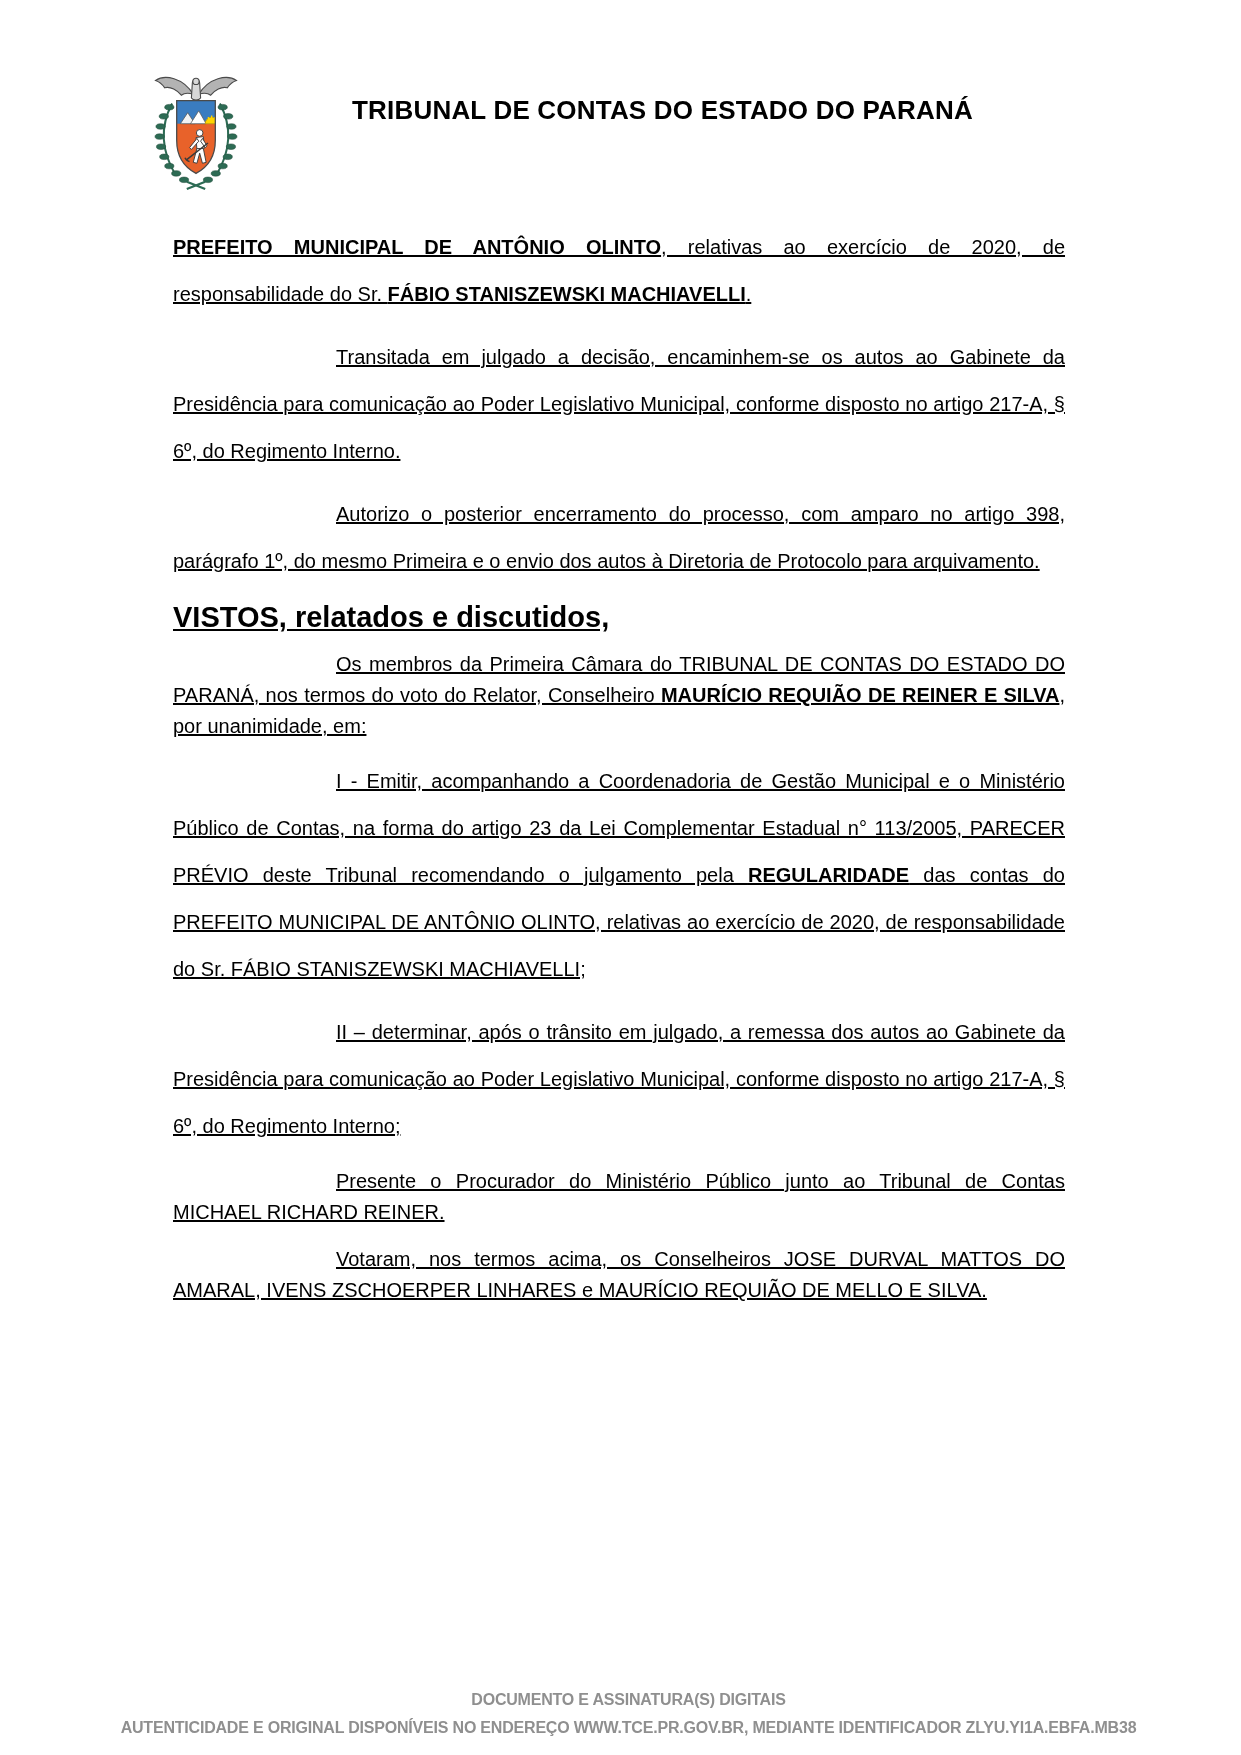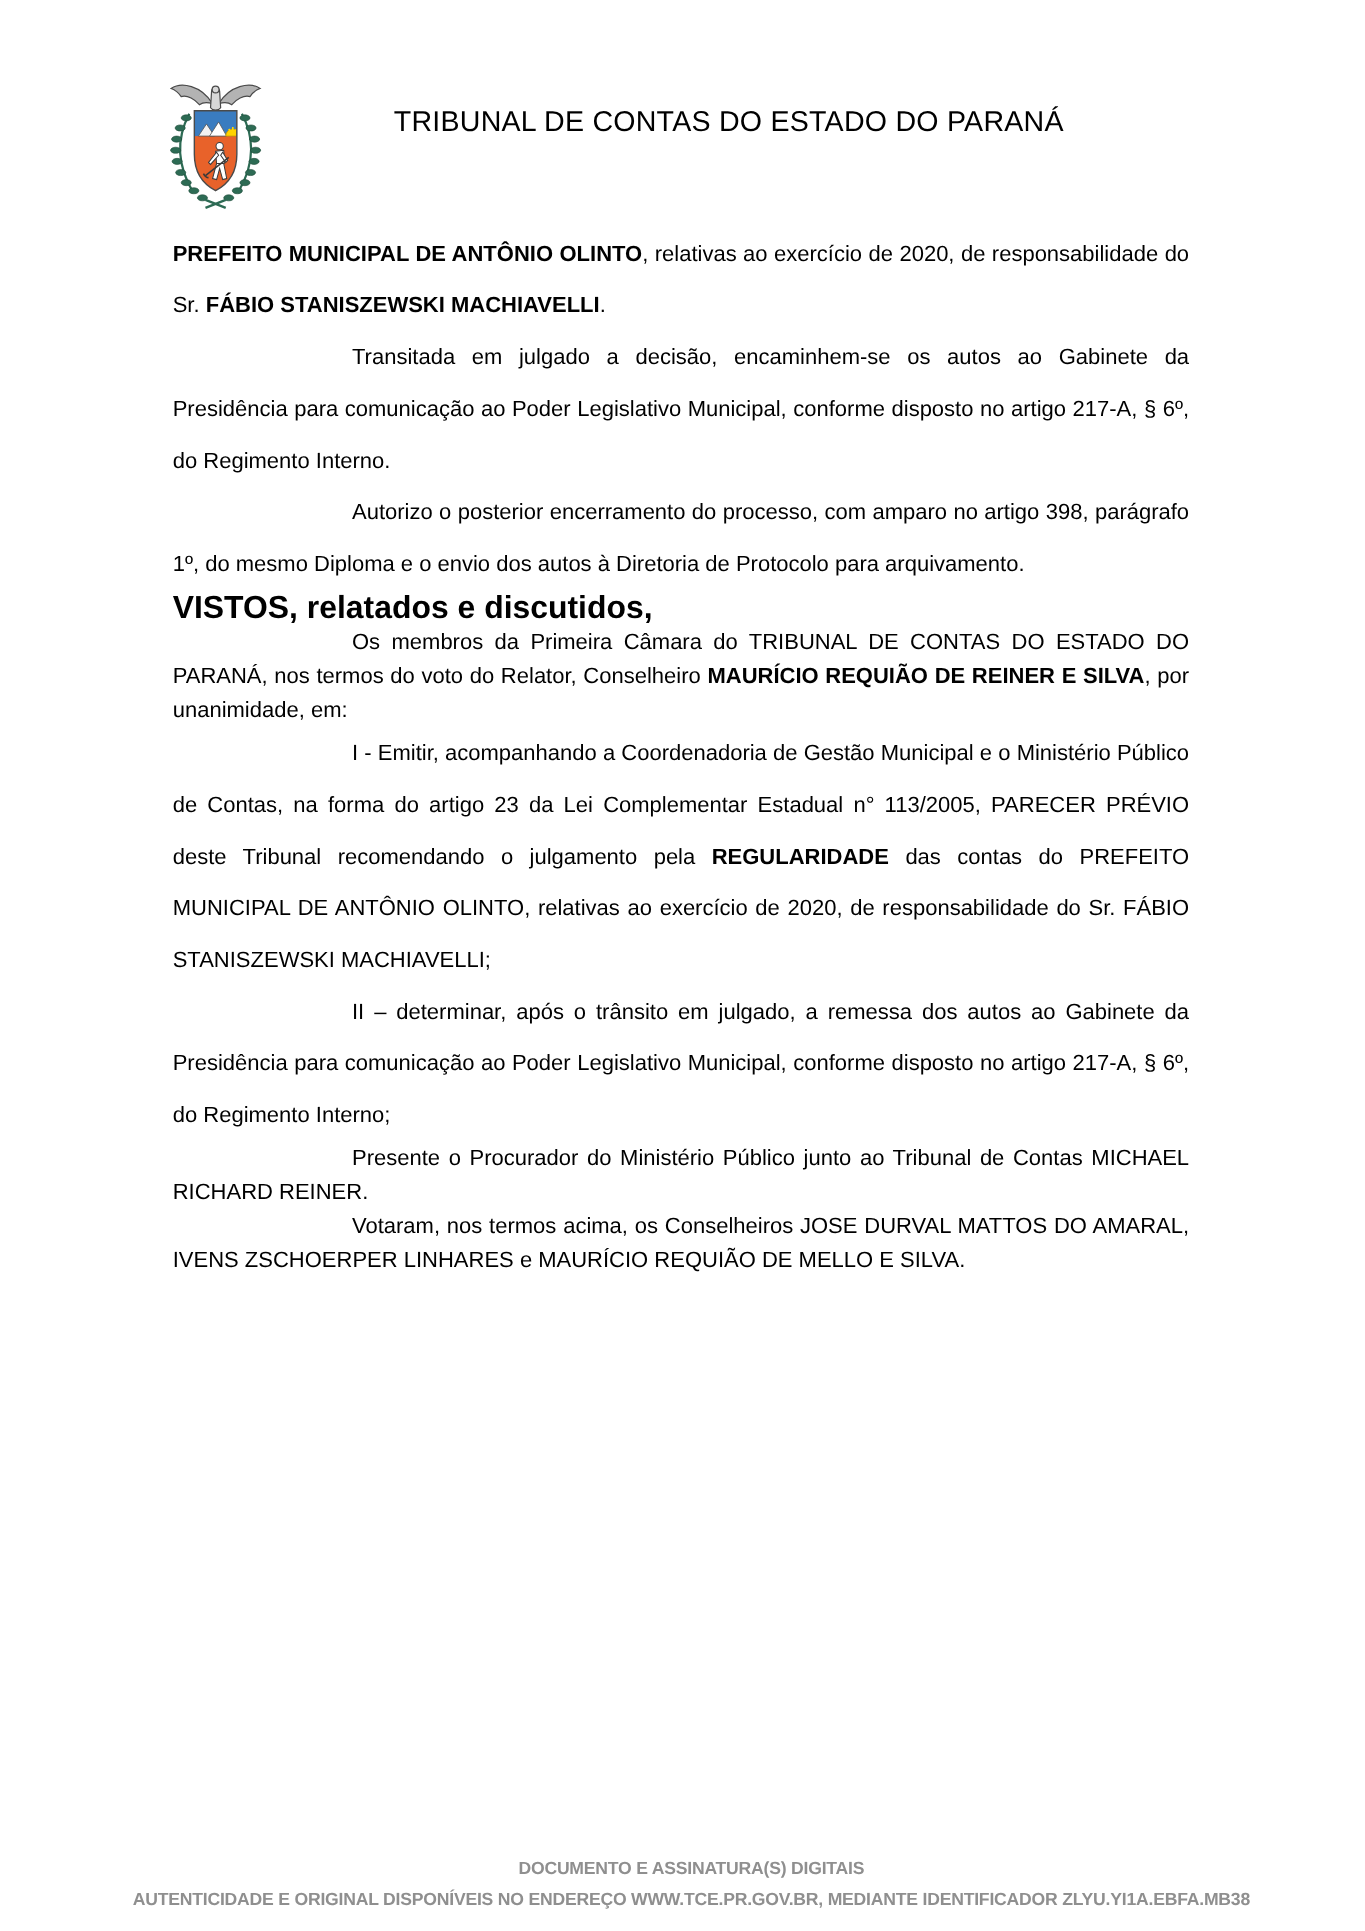--- a/index.html
+++ b/index.html
@@ -22,32 +22,32 @@
     display: flex;
     align-items: center;
   }
   .logo-box { width: 92px; height: 124px; flex: none; }
   .logo-box svg { width: 100%; height: 100%; display: block; }
   .doc-title {
     flex: 1;
     margin: 0 0 44px 0;
     text-align: center;
     font-size: 26px;
-    font-weight: normal;
+    font-weight: bold;
     letter-spacing: 0.2px;
     white-space: nowrap;
   }
   .content {
     position: absolute;
     left: 157px;
     top: 208px;
     width: 924px;
     font-size: 20px;
   }
-  .content p { margin: 0; text-align: justify; }
+  .content p { margin: 16px; text-align: justify; text-decoration: underline; }
   .dbl { line-height: 47px; }
   .sgl { line-height: 31px; }
   .ind { text-indent: 163px; }
   .b { font-weight: bold; }
   .heading {
     text-align: center;
     font-weight: bold;
     font-size: 29px;
     line-height: 32px;
     margin: 0;
@@ -142,21 +142,21 @@
     </div>
     <h1 class="doc-title">TRIBUNAL DE CONTAS DO ESTADO DO PARANÁ</h1>
   </header>
 
   <main class="content">
 
     <p class="dbl"><span class="b">PREFEITO MUNICIPAL DE ANTÔNIO OLINTO</span><span>, relativas ao exercício de 2020, de responsabilidade do Sr. </span><span class="b">FÁBIO STANISZEWSKI MACHIAVELLI</span><span>.</span></p>
 
     <p class="dbl ind mt-p2">Transitada em julgado a decisão, encaminhem-se os autos ao Gabinete da Presidência para comunicação ao Poder Legislativo Municipal, conforme disposto no artigo 217-A, § 6º, do Regimento Interno.</p>
 
-    <p class="dbl ind mt-p3">Autorizo o posterior encerramento do processo, com amparo no artigo 398, parágrafo 1º, do mesmo Diploma e o envio dos autos à Diretoria de Protocolo para arquivamento.</p>
+    <p class="dbl ind mt-p3">Autorizo o posterior encerramento do processo, com amparo no artigo 398, parágrafo 1º, do mesmo Primeira e o envio dos autos à Diretoria de Protocolo para arquivamento.</p>
 
     <p class="heading mt-h1">VISTOS, relatados e discutidos,</p>
 
 
     <p class="sgl ind mt-p4"><span>Os membros da Primeira Câmara do TRIBUNAL DE CONTAS DO ESTADO DO PARANÁ, nos termos do voto do Relator, Conselheiro </span><span class="b">MAURÍCIO REQUIÃO DE REINER E SILVA</span><span>, por unanimidade, em:</span></p>
 
     <p class="dbl ind mt-p5"><span>I - Emitir, acompanhando a Coordenadoria de Gestão Municipal e o Ministério Público de Contas, na forma do artigo 23 da Lei Complementar Estadual n° 113/2005, PARECER PRÉVIO deste Tribunal recomendando o julgamento pela </span><span class="b">REGULARIDADE</span><span> das contas do PREFEITO MUNICIPAL DE ANTÔNIO OLINTO, relativas ao exercício de 2020, de responsabilidade do Sr. FÁBIO STANISZEWSKI MACHIAVELLI;</span></p>
 
     <p class="dbl ind mt-p6">II – determinar, após o trânsito em julgado, a remessa dos autos ao Gabinete da Presidência para comunicação ao Poder Legislativo Municipal, conforme disposto no artigo 217-A, § 6º, do Regimento Interno;</p>
 

